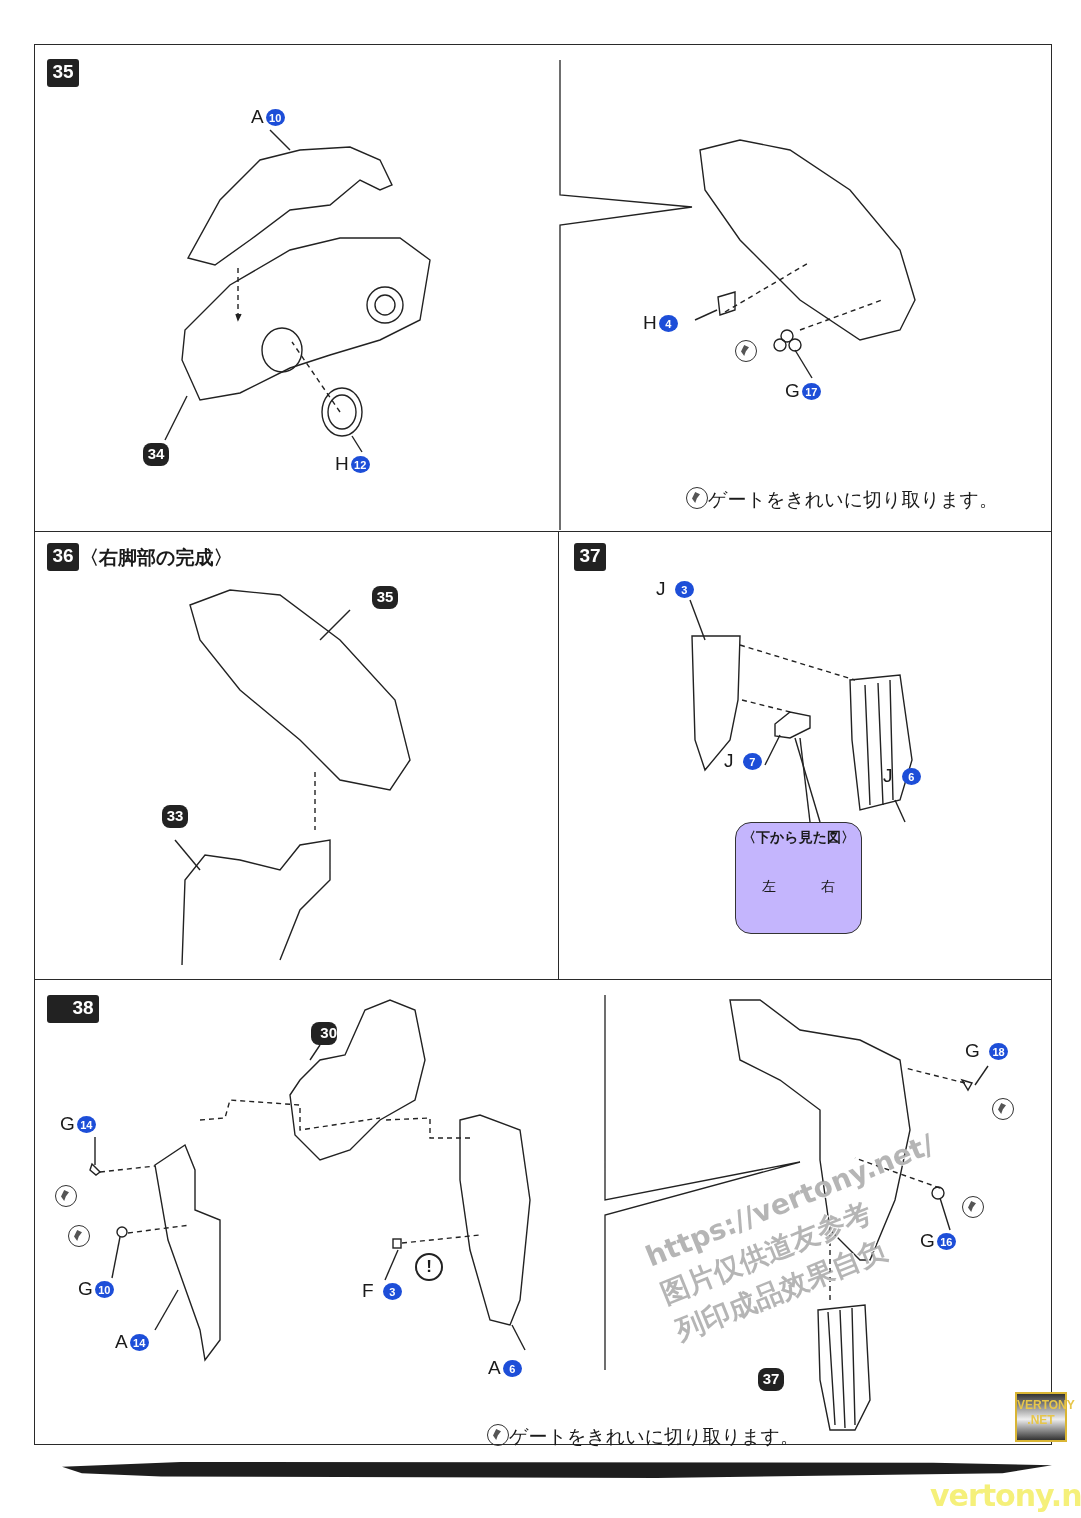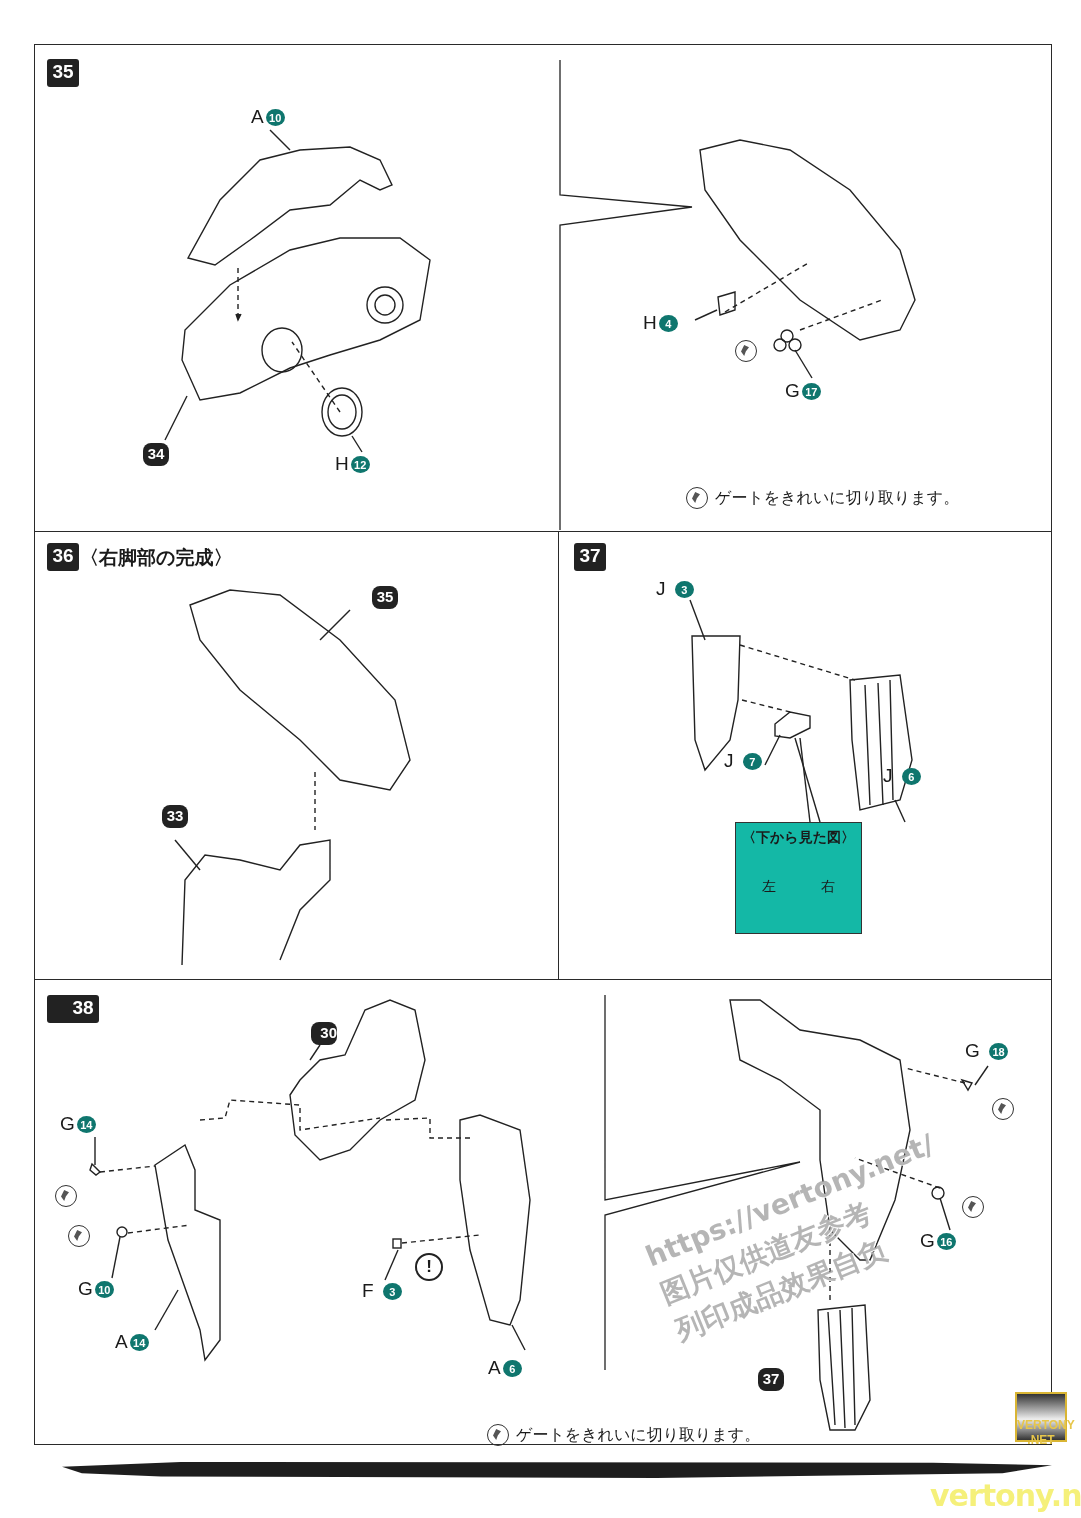--- a/index.html
+++ b/index.html
@@ -2,31 +2,31 @@
 <html><head>
 <meta charset="utf-8">
 <style>
   html,body{margin:0;padding:0;background:#fff;}
   body{width:1081px;height:1518px;position:relative;overflow:hidden;font-family:"Liberation Sans","DejaVu Sans",sans-serif;color:#1a1a1a;}
   .panel{position:absolute;border:1.6px solid #2a2a2a;box-sizing:border-box;background:#fff;}
   .step{position:absolute;background:#222;color:#fff;font-weight:bold;font-size:19px;line-height:26px;text-align:center;border-radius:3px;width:32px;height:28px;}
   .ref{position:absolute;background:#222;color:#fff;font-weight:bold;font-size:15px;line-height:22px;text-align:center;border-radius:8px;width:26px;height:23px;}
   .title{position:absolute;font-weight:bold;font-size:19px;font-family:"DejaVu Sans",sans-serif;}
   .lbl{position:absolute;font-size:19px;display:flex;align-items:center;gap:2px;}
-  .num{display:inline-block;background:#0f766e;color:#fff;border-radius:50%;width:19px;height:17px;font-size:11px;font-weight:bold;line-height:19px;text-align:center;}
-  .note{position:absolute;display:flex;align-items:center;gap:7px;font-size:16px;font-family:"DejaVu Sans",sans-serif;}
+  .num{display:inline-block;background:#1d4ed8;color:#fff;border-radius:50%;width:19px;height:17px;font-size:11px;font-weight:bold;line-height:19px;text-align:center;}
+  .note{position:absolute;display:flex;gap:0;font-size:19px;font-family:"DejaVu Sans",sans-serif;}
   .nipper{display:inline-block;width:22px;height:22px;border:1.6px solid #333;border-radius:50%;position:relative;box-sizing:border-box;}
   .nipper::after{content:"";position:absolute;left:5px;top:4px;width:8px;height:11px;background:#555;clip-path:polygon(40% 0,100% 20%,60% 60%,40% 100%,0 60%);}
   svg.art{position:absolute;left:0;top:0;}
-  .inset{position:absolute;border:1.5px solid #333;border-radius:0;background:#14b8a6;}
+  .inset{position:absolute;border:1.5px solid #333;border-radius:16px;background:#c4b5fd;}
   .inset .it{position:absolute;left:0;right:0;top:6px;text-align:center;font-weight:bold;font-size:14px;font-family:"DejaVu Sans",sans-serif;}
   .footer-num{position:absolute;left:38px;top:1528px;font-size:16px;font-weight:bold;}
   .brush{position:absolute;left:62px;top:1462px;width:990px;height:16px;background:#1e1e1e;clip-path:polygon(0 30%,12% 0,88% 5%,100% 20%,95% 70%,60% 100%,10% 90%,2% 70%);}
   .wm-site{position:absolute;left:930px;top:1478px;font-size:30px;font-weight:bold;color:#f5f07a;letter-spacing:-1px;font-family:"DejaVu Sans",sans-serif;}
-  .wm-logo{position:absolute;left:1015px;top:1392px;width:52px;height:50px;border:2px solid #d9b534;background:linear-gradient(#333,#eee 55%,#333);color:#e7c64a;font-weight:bold;font-size:12px;text-align:center;line-height:15px;padding-top:24px;box-sizing:border-box;}
+  .wm-logo{position:absolute;left:1015px;top:1392px;width:52px;height:50px;border:2px solid #d9b534;background:linear-gradient(#333,#eee 55%,#333);color:#e7c64a;font-weight:bold;font-size:12px;text-align:center;line-height:15px;padding-top:4px;box-sizing:border-box;}
   .wm-diag{position:absolute;left:640px;top:1240px;transform:rotate(-22deg);transform-origin:left top;color:rgba(120,120,120,.55);font-size:28px;font-weight:bold;line-height:40px;white-space:pre;font-family:"DejaVu Sans",sans-serif;text-shadow:1px 1px 0 #fff;}
 </style>
 </head>
 <body>
 
 <div class="panel" style="left:34px;top:44px;width:1018px;height:488px;"></div>
 <div class="panel" style="left:34px;top:531px;width:525px;height:449px;"></div>
 <div class="panel" style="left:558px;top:531px;width:494px;height:449px;"></div>
 <div class="panel" style="left:34px;top:979px;width:1018px;height:466px;"></div>
 

